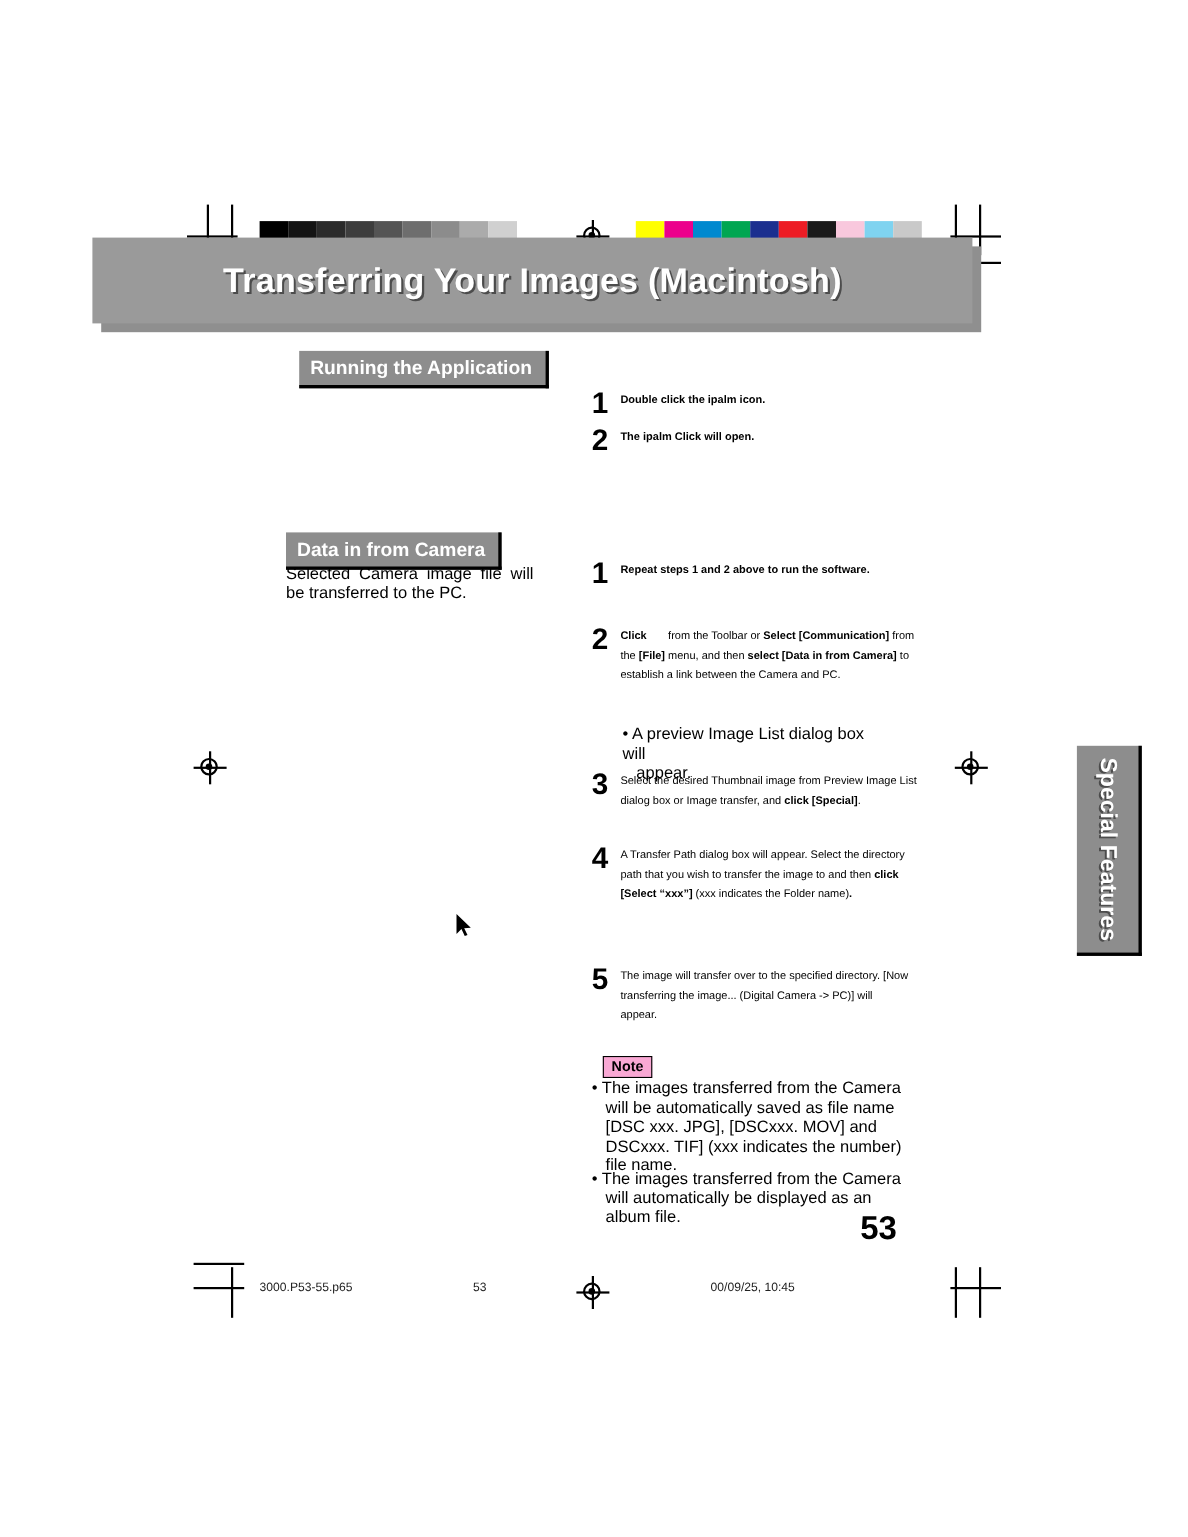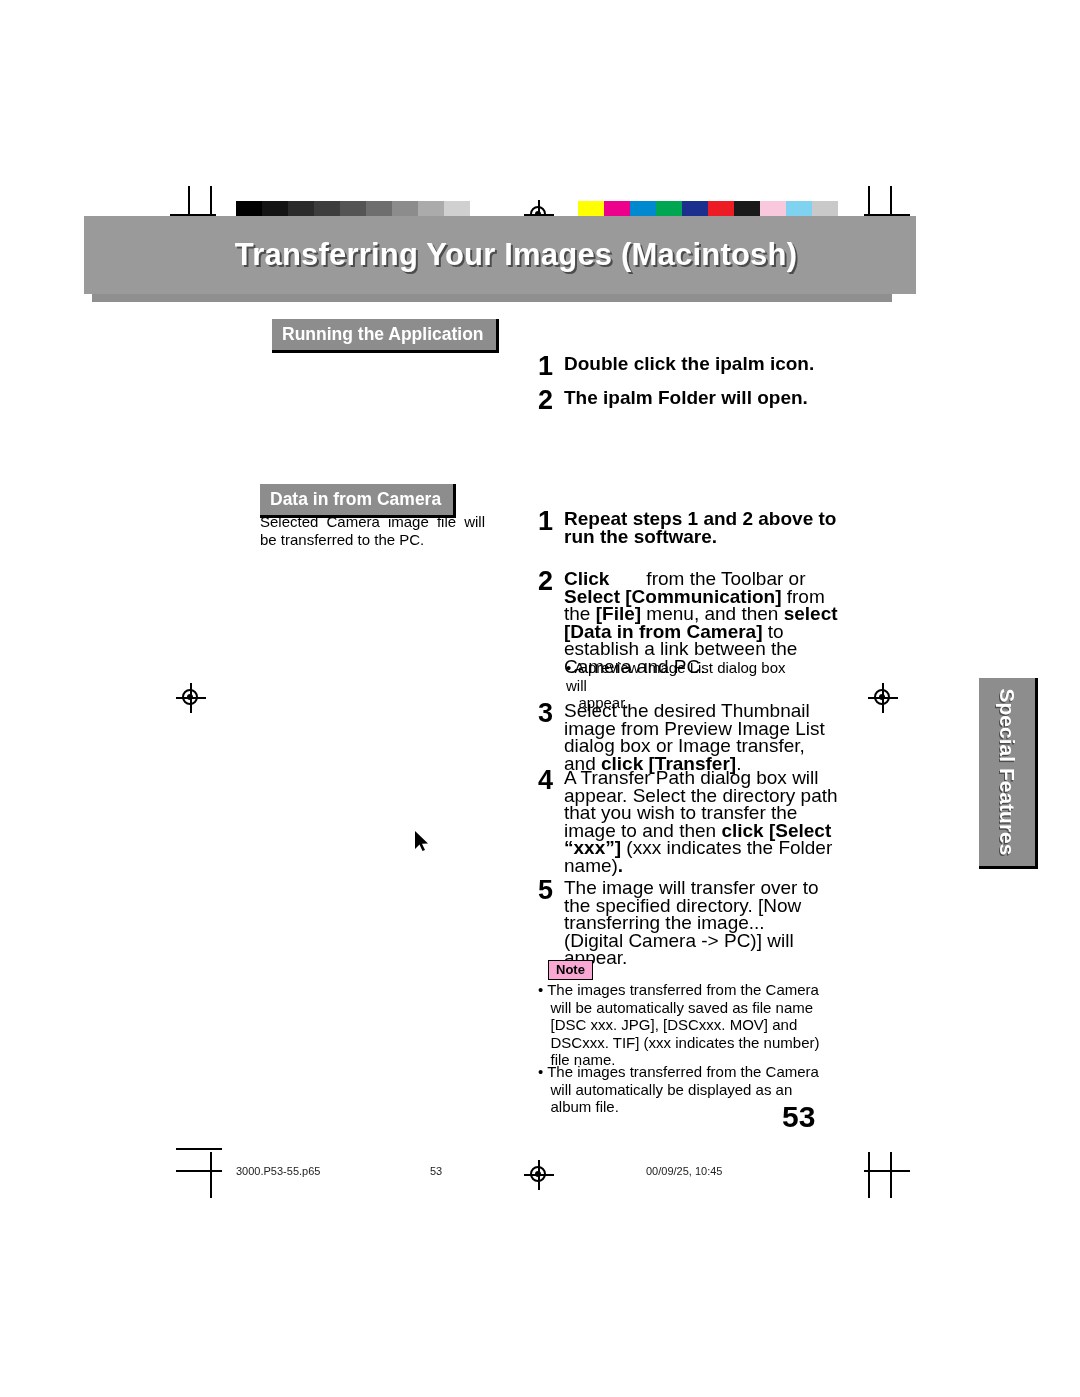--- a/index.html
+++ b/index.html
@@ -73,21 +73,20 @@
   .banner {
     position: absolute;
     left: 84px;
     top: 216px;
     width: 800px;
     height: 78px;
     background: #9a9a9a;
     display: flex;
     align-items: center;
     justify-content: center;
-    padding-left: 32px;
   }
   .banner-title {
     font-size: 31px;
     font-weight: bold;
     color: #ffffff;
     text-shadow: 2px 2px 0 #4c4c4c;
     letter-spacing: 0.2px;
   }
 
   
@@ -121,21 +120,21 @@
   }
   .step-num {
     font-size: 27px;
     font-weight: bold;
     line-height: 22px;
     width: 26px;
     flex: 0 0 26px;
     text-align: left;
   }
   .step-body {
-    font-size: 19px;
+    font-size: 10px;
     line-height: 17.6px;
   }
 
   
   .sidetab {
     position: absolute;
     right: 42px;
     top: 678px;
     width: 56px;
     height: 188px;
@@ -253,21 +252,21 @@
 <div class="section-head-wrap" style="left:260px; top:319px;padding-left:12px;">
   <div class="section-head">Running the Application</div>
 </div>
 
 <div class="step" style="left:538px; top:355px; width:330px;">
   <div class="step-num">1</div>
   <div class="step-body b">Double click the ipalm icon.</div>
 </div>
 <div class="step" style="left:538px; top:389px; width:330px;">
   <div class="step-num">2</div>
-  <div class="step-body b">The ipalm Folder will open.</div>
+  <div class="step-body b">The ipalm Click will open.</div>
 </div>
 
 <div class="section-head-wrap" style="left:260px; top:484px;">
   <div class="section-head">Data in from Camera</div>
 </div>
 
 <div class="txt" style="left:260px; top:513px; width:225px; text-align:justify;">Selected Camera image file will be transferred to the PC.</div>
 
 <div class="step" style="left:538px; top:510px; width:300px;">
   <div class="step-num">1</div>
@@ -276,21 +275,21 @@
 
 <div class="step" style="left:538px; top:570px; width:300px;">
   <div class="step-num">2</div>
   <div class="step-body"><span class="b">Click</span>&nbsp;&nbsp;&nbsp;&nbsp;&nbsp;&nbsp;&nbsp;from the Toolbar or <span class="b">Select [Communication]</span> from the <span class="b">[File]</span> menu, and then <span class="b">select [Data in from Camera]</span> to establish a link between the Camera and PC.</div>
 </div>
 
 <div class="txt" style="left:566px; top:659px; width:240px;">• A preview Image List dialog box will<br>&nbsp;&nbsp;&nbsp;appear.</div>
 
 <div class="step" style="left:538px; top:702px; width:300px;">
   <div class="step-num">3</div>
-  <div class="step-body">Select the desired Thumbnail image from Preview Image List dialog box or Image transfer, and <span class="b">click [Transfer]</span>.</div>
+  <div class="step-body">Select the desired Thumbnail image from Preview Image List dialog box or Image transfer, and <span class="b">click [Special]</span>.</div>
 </div>
 
 <div class="step" style="left:538px; top:769px; width:305px;">
   <div class="step-num">4</div>
   <div class="step-body">A Transfer Path dialog box will appear. Select the directory path that you wish to transfer the image to and then <span class="b">click [Select “xxx”]</span> (xxx indicates the Folder name)<span class="b">.</span></div>
 </div>
 
 <div class="step" style="left:538px; top:879px; width:290px;">
   <div class="step-num">5</div>
   <div class="step-body">The image will transfer over to the specified directory. [Now transferring the image... (Digital Camera -&gt; PC)] will&nbsp; appear.</div>

